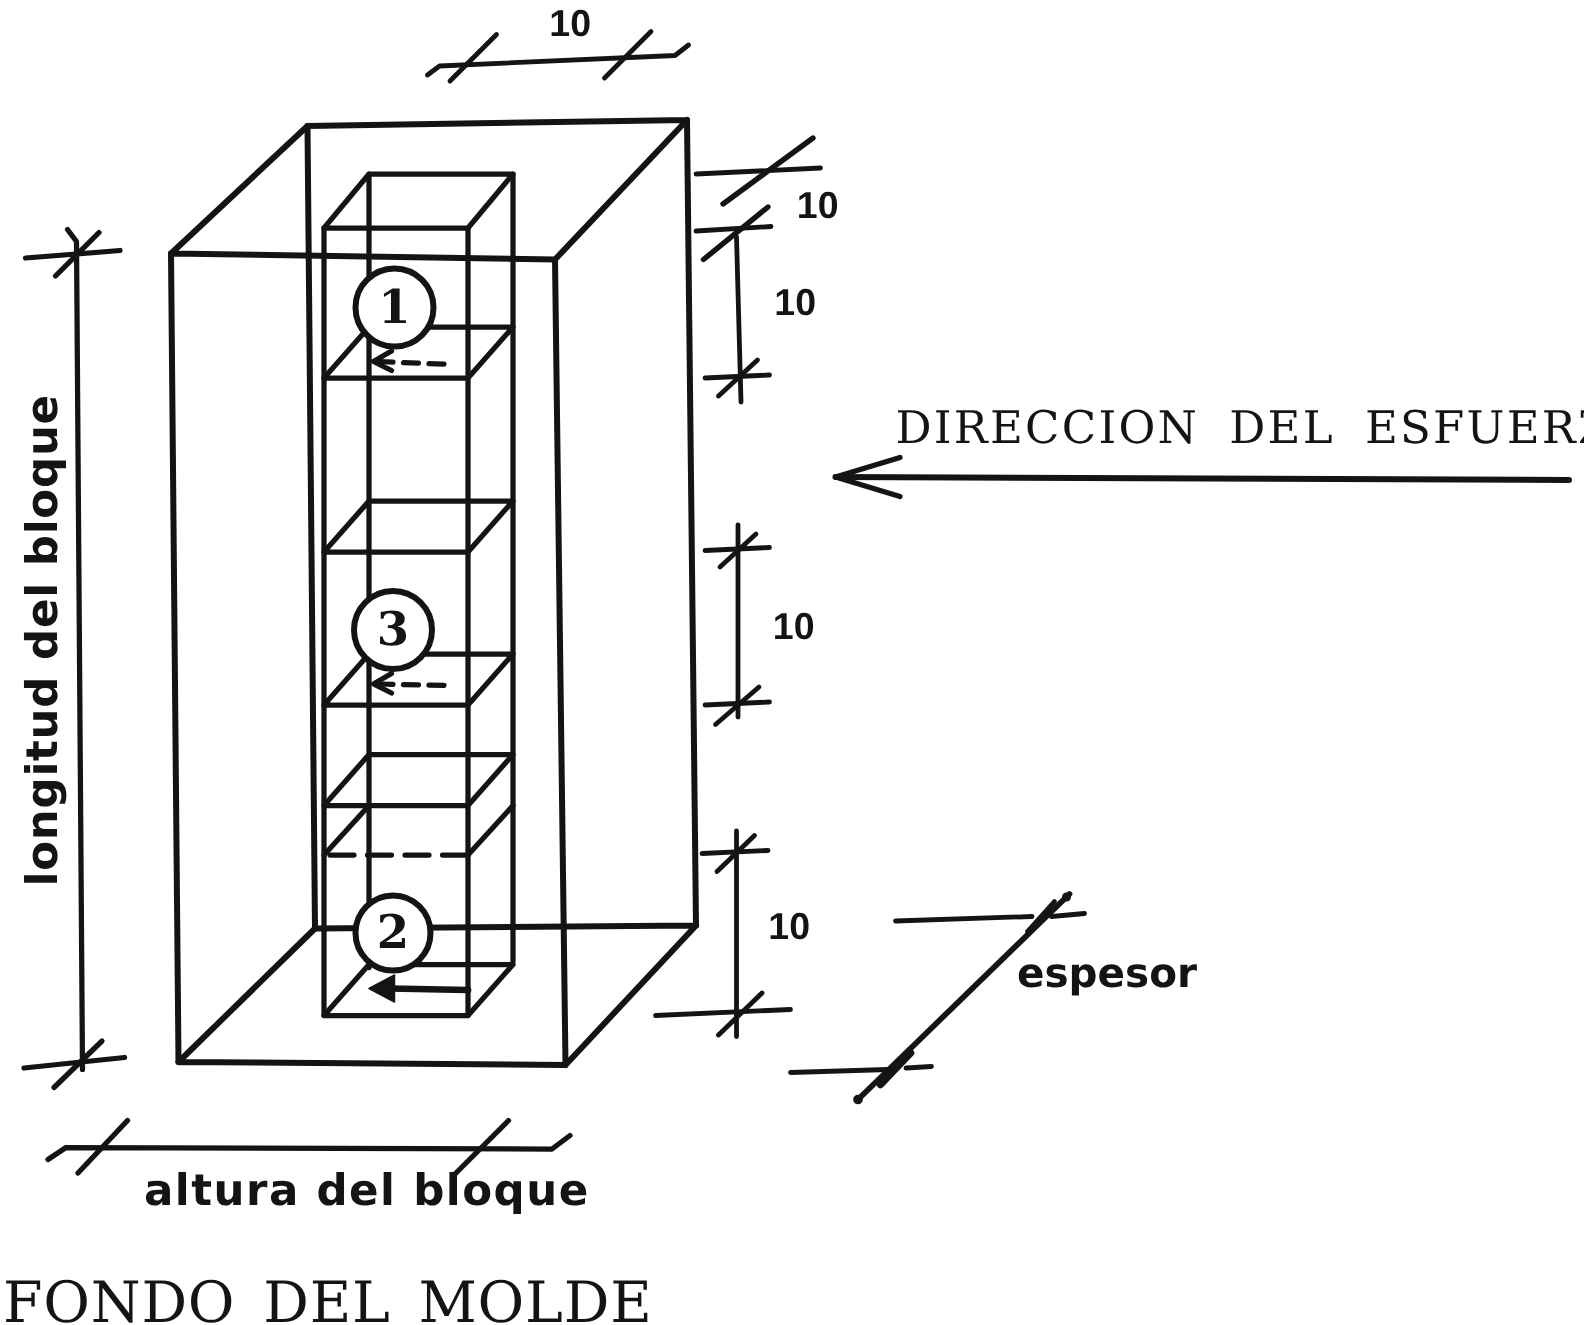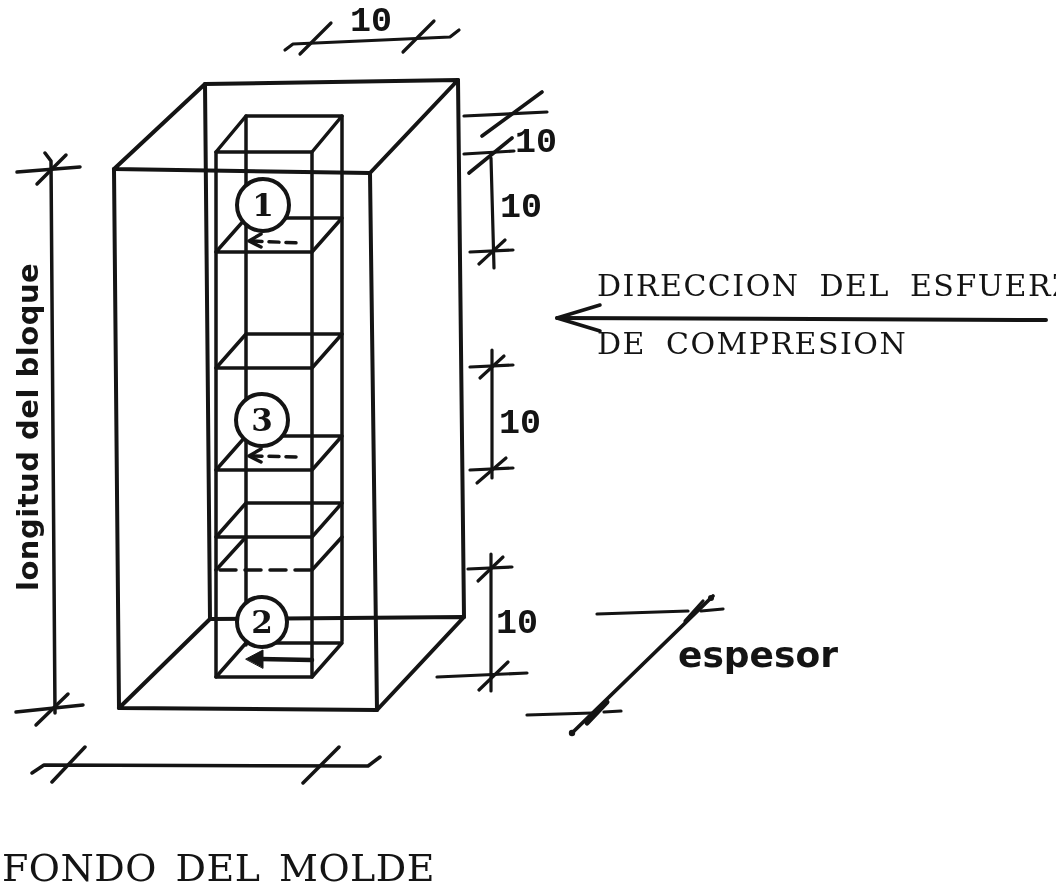--- a/index.html
+++ b/index.html
@@ -17,22 +17,22 @@
     letter-spacing:1.5px; word-spacing:9px;
   }
   .fondo {
     font-family:"DejaVu Serif", serif; font-size:38px; font-weight:500;
     letter-spacing:0.5px; word-spacing:6px;
   }
   .hand {
     font-family:"DejaVu Sans", sans-serif; font-weight:bold;
   }
   .dim10 {
-    font-family:Liberation Mono, monospace; font-weight:bold; font-size:35px;
-    width:44px; text-align:left;
+    font-family:Liberation Sans, sans-serif; font-weight:bold; font-size:25px;
+    width:44px; text-align:right;
   }
   .circ-num {
     font-family:"DejaVu Serif", serif; font-weight:bold; font-size:31px;
     width:44px; height:44px; line-height:44px; text-align:center;
   }
   .rot90 {
     transform:rotate(-90deg); transform-origin:center center;
     text-align:center;
   }
 </style>
@@ -138,28 +138,28 @@
     </g>
 
     <g stroke-width="4">
       <path d="M557,318 L1046,320"></path>
       <path d="M600,305 L557,318 M600,331 L557,318" stroke-width="3.5"></path>
     </g>
   </svg>
 
   <div class="lbl serif-caps" style="left:597px; top:268px;">DIRECCION DEL ESFUERZO</div>
 
-  <div class="lbl serif-caps" style="left:597px; top:326px;">DE COMPRESION</div>
 
   <div class="lbl fondo" style="left:2px; top:846px;">FONDO DEL MOLDE</div>
 
+  <div class="lbl hand" style="left:96px; top:776px; font-size:29px; letter-spacing:1px;">altura del bloque</div>
 
   <div class="lbl hand rot90" style="left:-122px; top:424px; width:300px; height:34px; font-size:29px; letter-spacing:0.5px;">longitud del bloque</div>
 
-  <div class="lbl hand" style="left:678px; top:634px; font-size:36px;">espesor</div>
+  <div class="lbl hand" style="left:678px; top:634px; font-size:27px;">espesor</div>
 
 
   <div class="lbl dim10" style="left:350px; top:2px;">10</div>
 
   <div class="lbl dim10" style="left:515px; top:123px;">10</div>
 
   <div class="lbl dim10" style="left:500px; top:188px;">10</div>
 
   <div class="lbl dim10" style="left:499px; top:404px;">10</div>
 

